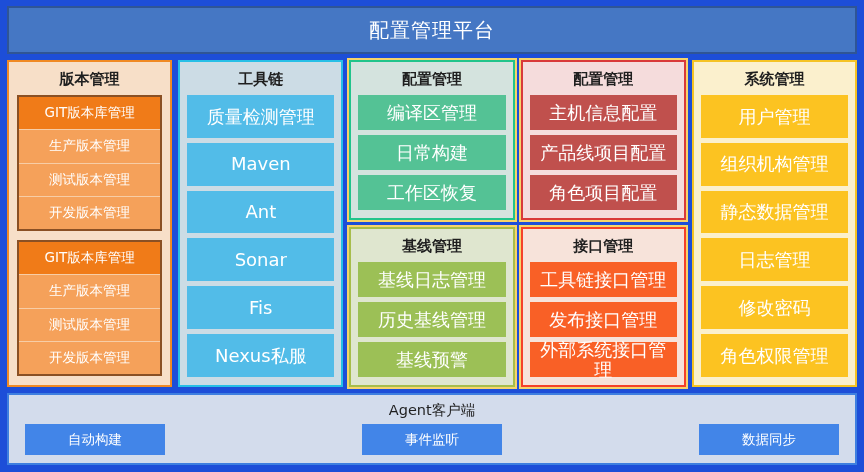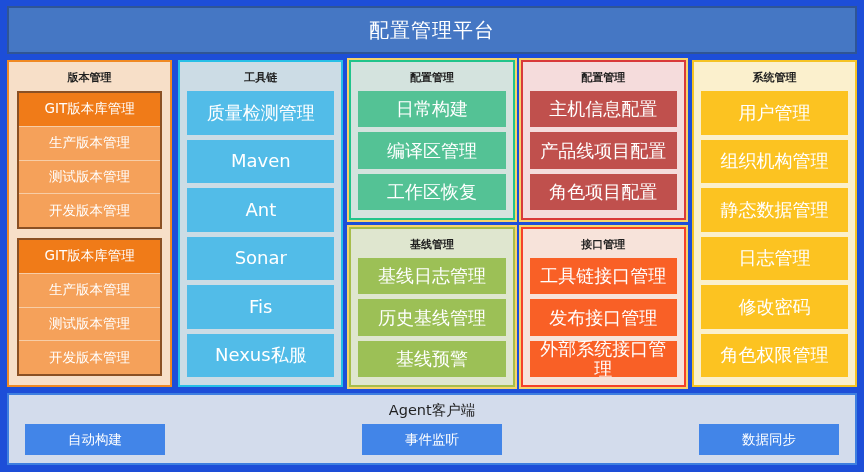--- a/index.html
+++ b/index.html
@@ -56,21 +56,21 @@
     border: 2px solid #cccccc;
     background: #eeeeee;
     padding: 5px 7px 8px 7px;
     display: flex;
     flex-direction: column;
     min-height: 0;
   }
   .panel.grow { flex: 1 1 auto; }
   .panel-title {
     text-align: center;
-    font-size: 11px;
+    font-size: 15px;
     font-weight: bold;
     color: #1f1f1f;
     padding: 3px 0 6px 0;
     flex: none;
   }
   .panel-items {
     display: flex;
     flex-direction: column;
     gap: 5px;
     flex: 1 1 auto;
@@ -236,22 +236,22 @@
           <div class="item">Fis</div>
           <div class="item">Nexus私服</div>
         </div>
       </div>
     </div>
 
     <div class="col">
       <div class="panel panel-build" style="flex:0 0 160px;">
         <div class="panel-title">配置管理</div>
         <div class="panel-items">
+          <div class="item">编译区管理</div>
           <div class="item">日常构建</div>
-          <div class="item">编译区管理</div>
           <div class="item">工作区恢复</div>
         </div>
       </div>
       <div class="panel panel-baseline grow">
         <div class="panel-title">基线管理</div>
         <div class="panel-items">
           <div class="item">基线日志管理</div>
           <div class="item">历史基线管理</div>
           <div class="item">基线预警</div>
         </div>

